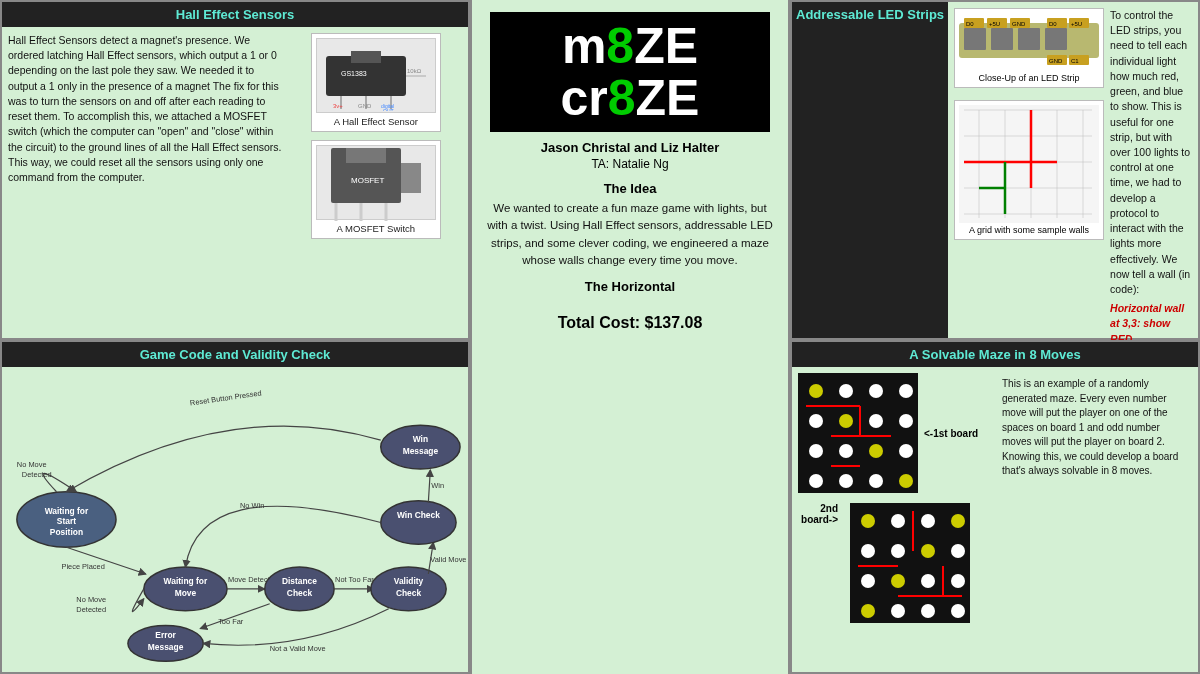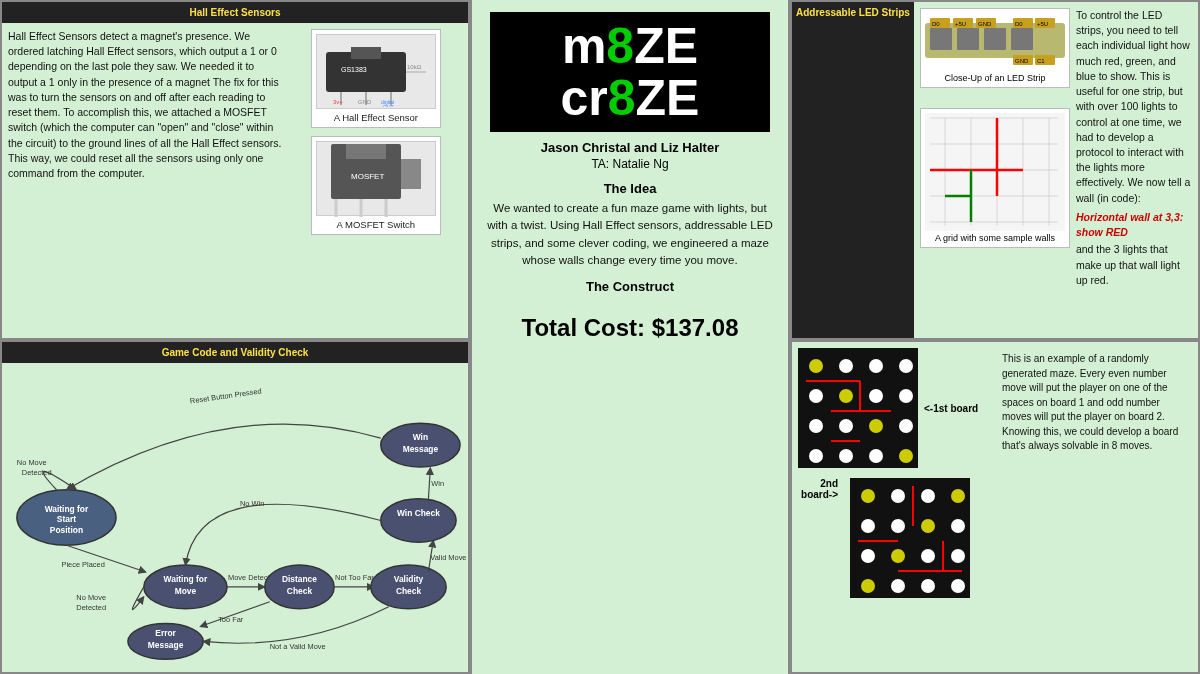--- a/index.html
+++ b/index.html
@@ -20,24 +20,24 @@
       grid-column: 1;
       grid-row: 1;
       background: #d4f0d4;
       border: 2px solid #888;
       padding: 0;
       display: flex;
       flex-direction: column;
     }
     .panel-title {
       background: #222;
-      color: #fde047;
+      color: #5eead4;
       text-align: center;
       font-weight: bold;
-      font-size: 10px;
+      font-size: 13px;
       padding: 5px 4px;
     }
     .panel-hall-body {
       display: flex;
       flex: 1;
       padding: 6px;
       gap: 6px;
       border-radius: 23px;
     }
     .hall-text {
@@ -126,21 +126,21 @@
       margin-bottom: 10px;
       color: #111;
     }
     .center-objectives {
       font-size: 11.5px;
       line-height: 1.6;
       text-align: center;
       color: #111;
     }
     .total-cost {
-      font-size: 24px;
+      font-size: 16px;
       font-weight: bold;
       text-align: center;
       margin-top: 16px;
     }
 
     
     .panel-led {
       grid-column: 3;
       grid-row: 1;
       background: #d4f0d4;
@@ -152,21 +152,21 @@
       display: flex;
       flex: 1;
       padding: 6px;
       gap: 6px;
     }
     .led-left {
       flex: 1;
       display: flex;
       flex-direction: column;
       align-items: center;
-      gap: 20px;
+      gap: 12px;
     }
     .led-img-box {
       background: #fff;
       border: 1px solid #bbb;
       width: 150px;
       padding: 4px;
       display: flex;
       flex-direction: column;
       align-items: center;
     }
@@ -295,21 +295,21 @@
     <div style="text-align:center;line-height:1.05;">
       <span style="font-family:'Arial Black',Arial,sans-serif;font-size:50px;font-weight:900;color:#fff;">m</span><span style="font-family:'Arial Black',Arial,sans-serif;font-size:50px;font-weight:900;color:#00cc00;">8</span><span style="font-family:'Arial Black',Arial,sans-serif;font-size:50px;font-weight:900;color:#fff;">ZE</span>
       <br>
       <span style="font-family:'Arial Black',Arial,sans-serif;font-size:50px;font-weight:900;color:#fff;">cr</span><span style="font-family:'Arial Black',Arial,sans-serif;font-size:50px;font-weight:900;color:#00cc00;">8</span><span style="font-family:'Arial Black',Arial,sans-serif;font-size:50px;font-weight:900;color:#fff;">ZE</span>
     </div>
   </div>
   <div class="center-names">Jason Christal and Liz Halter</div>
   <div class="center-ta">TA: Natalie Ng</div>
   <div class="center-section-title">The Idea</div>
   <div class="center-body">We wanted to create a fun maze game with lights, but with a twist. Using Hall Effect sensors, addressable LED strips, and some clever coding, we engineered a maze whose walls change every time you move.</div>
-  <div class="center-section-title">The Construct</div>
+  <div class="center-section-title">The Horizontal</div>
   <div class="total-cost">Total Cost: $137.08</div>
 </div>
 
 <div class="panel-led">
   <div class="panel-title">Addressable LED Strips</div>
   <div class="panel-led-body">
     <div class="led-left">
       <div class="led-img-box">
 
         <svg width="140" height="58" viewBox="0 0 140 58">
@@ -448,20 +448,21 @@
       <defs>
         <marker id="arrow" markerWidth="7" markerHeight="7" refX="6" refY="3.5" orient="auto">
           <path d="M 0 0 L 7 3.5 L 0 7 z" fill="#444"></path>
         </marker>
       </defs>
     </svg>
   </div>
 </div>
 
 <div class="panel-maze">
+  <div class="panel-title">A Solvable Maze in 8 Moves</div>
   <div class="maze-body">
     <div class="maze-left">
 
       <div style="display:flex;align-items:center;gap:6px;">
         <svg width="120" height="120" viewBox="0 0 120 120">
           <rect width="120" height="120" fill="#111"></rect>
 
           <circle cx="18" cy="18" r="7" fill="#cccc00"></circle>
           <circle cx="48" cy="18" r="7" fill="#fff"></circle>
           <circle cx="78" cy="18" r="7" fill="#fff"></circle>

